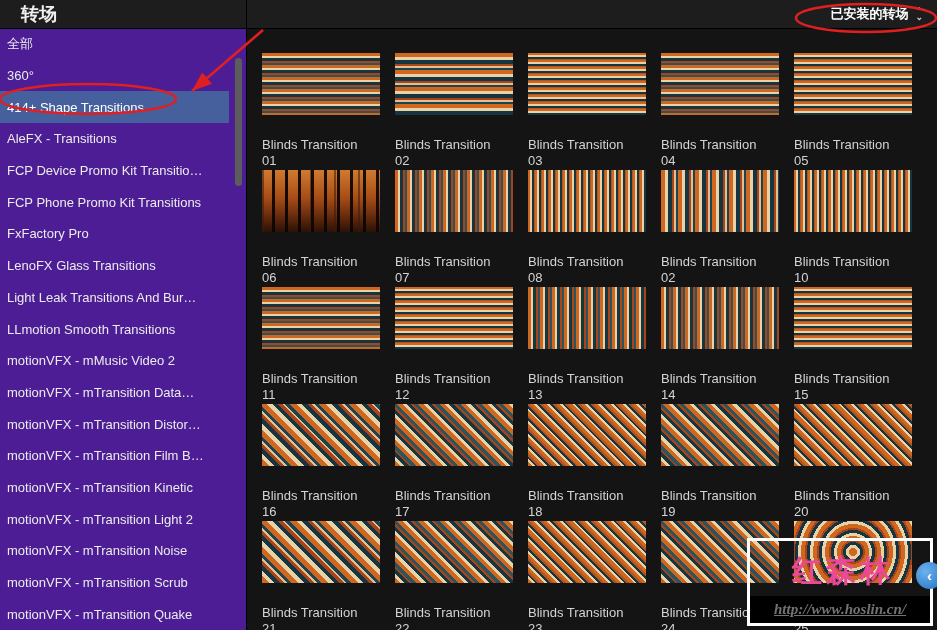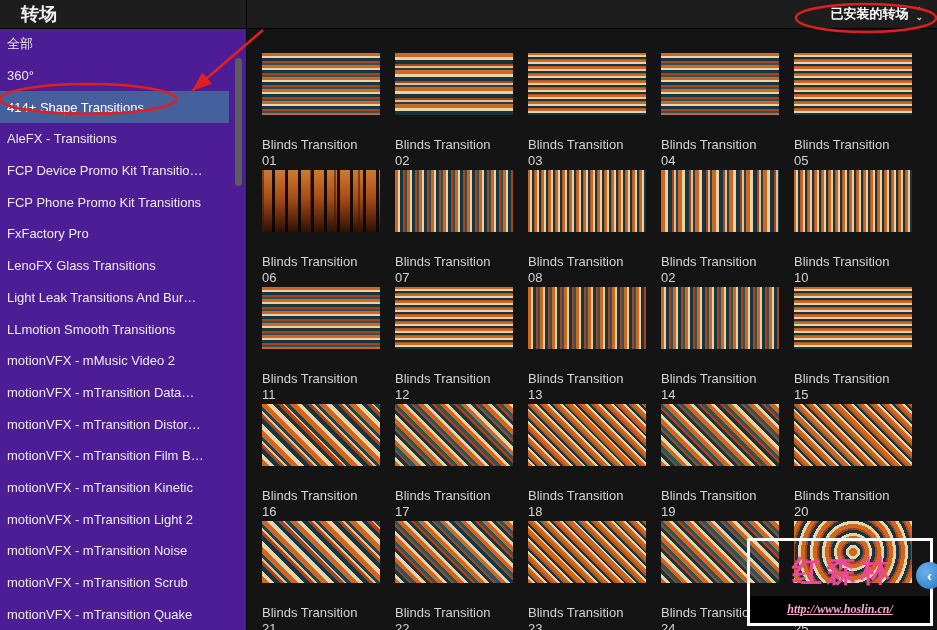--- a/index.html
+++ b/index.html
@@ -38,21 +38,21 @@
   .pat-d-sm{background:repeating-linear-gradient(45deg,#cf6720 0 3px,#e8d3a8 3px 5px,#153540 5px 7px,#b3541e 7px 9px);}
   .pat-forest{background:
       repeating-linear-gradient(90deg,rgba(20,8,2,0) 0 10px,rgba(12,5,2,.92) 10px 13px),
       repeating-linear-gradient(90deg,rgba(60,25,8,.55) 0 2px,rgba(0,0,0,0) 2px 24px),
       linear-gradient(180deg,#d07a30 0%,#a64d16 45%,#5a250c 80%,#2a1206 100%);}
   .pat-circles{background:repeating-radial-gradient(circle at 50% 50%,#cf6720 0 4px,#e8d3a8 4px 7px,#153540 7px 10px,#a8431a 10px 12px);}
   
   .watermark{position:absolute;left:747px;top:538px;width:186px;height:88px;border:3px solid #fff;box-sizing:border-box;z-index:5;}
   .wm-brand{position:absolute;left:42px;top:10px;font-size:30px;font-weight:700;color:#ec4899;letter-spacing:4px;font-family:"Liberation Serif", serif;}
   .wm-urlbar{position:absolute;left:0;right:0;bottom:0;height:27px;background:#000;display:flex;align-items:center;justify-content:center;}
-  .wm-url{color:#f9a8d4;font-style:italic;text-decoration:underline;font-size:12px;font-weight:700;font-family:"Liberation Serif", serif;}
+  .wm-url{color:#737373;font-style:italic;text-decoration:underline;font-size:15px;font-weight:700;font-family:"Liberation Serif", serif;}
   .float-badge{position:absolute;right:-6px;top:562px;width:27px;height:27px;border-radius:50%;
       background:radial-gradient(circle at 35% 35%,#6db2ee,#1f6fc0);z-index:6;color:#fff;
       display:flex;align-items:center;justify-content:center;font-size:15px;font-weight:700;}
   
   .anno{position:absolute;left:0;top:0;width:937px;height:630px;z-index:7;pointer-events:none;}
 </style>
 </head>
 <body>
 
 <div class="header">

